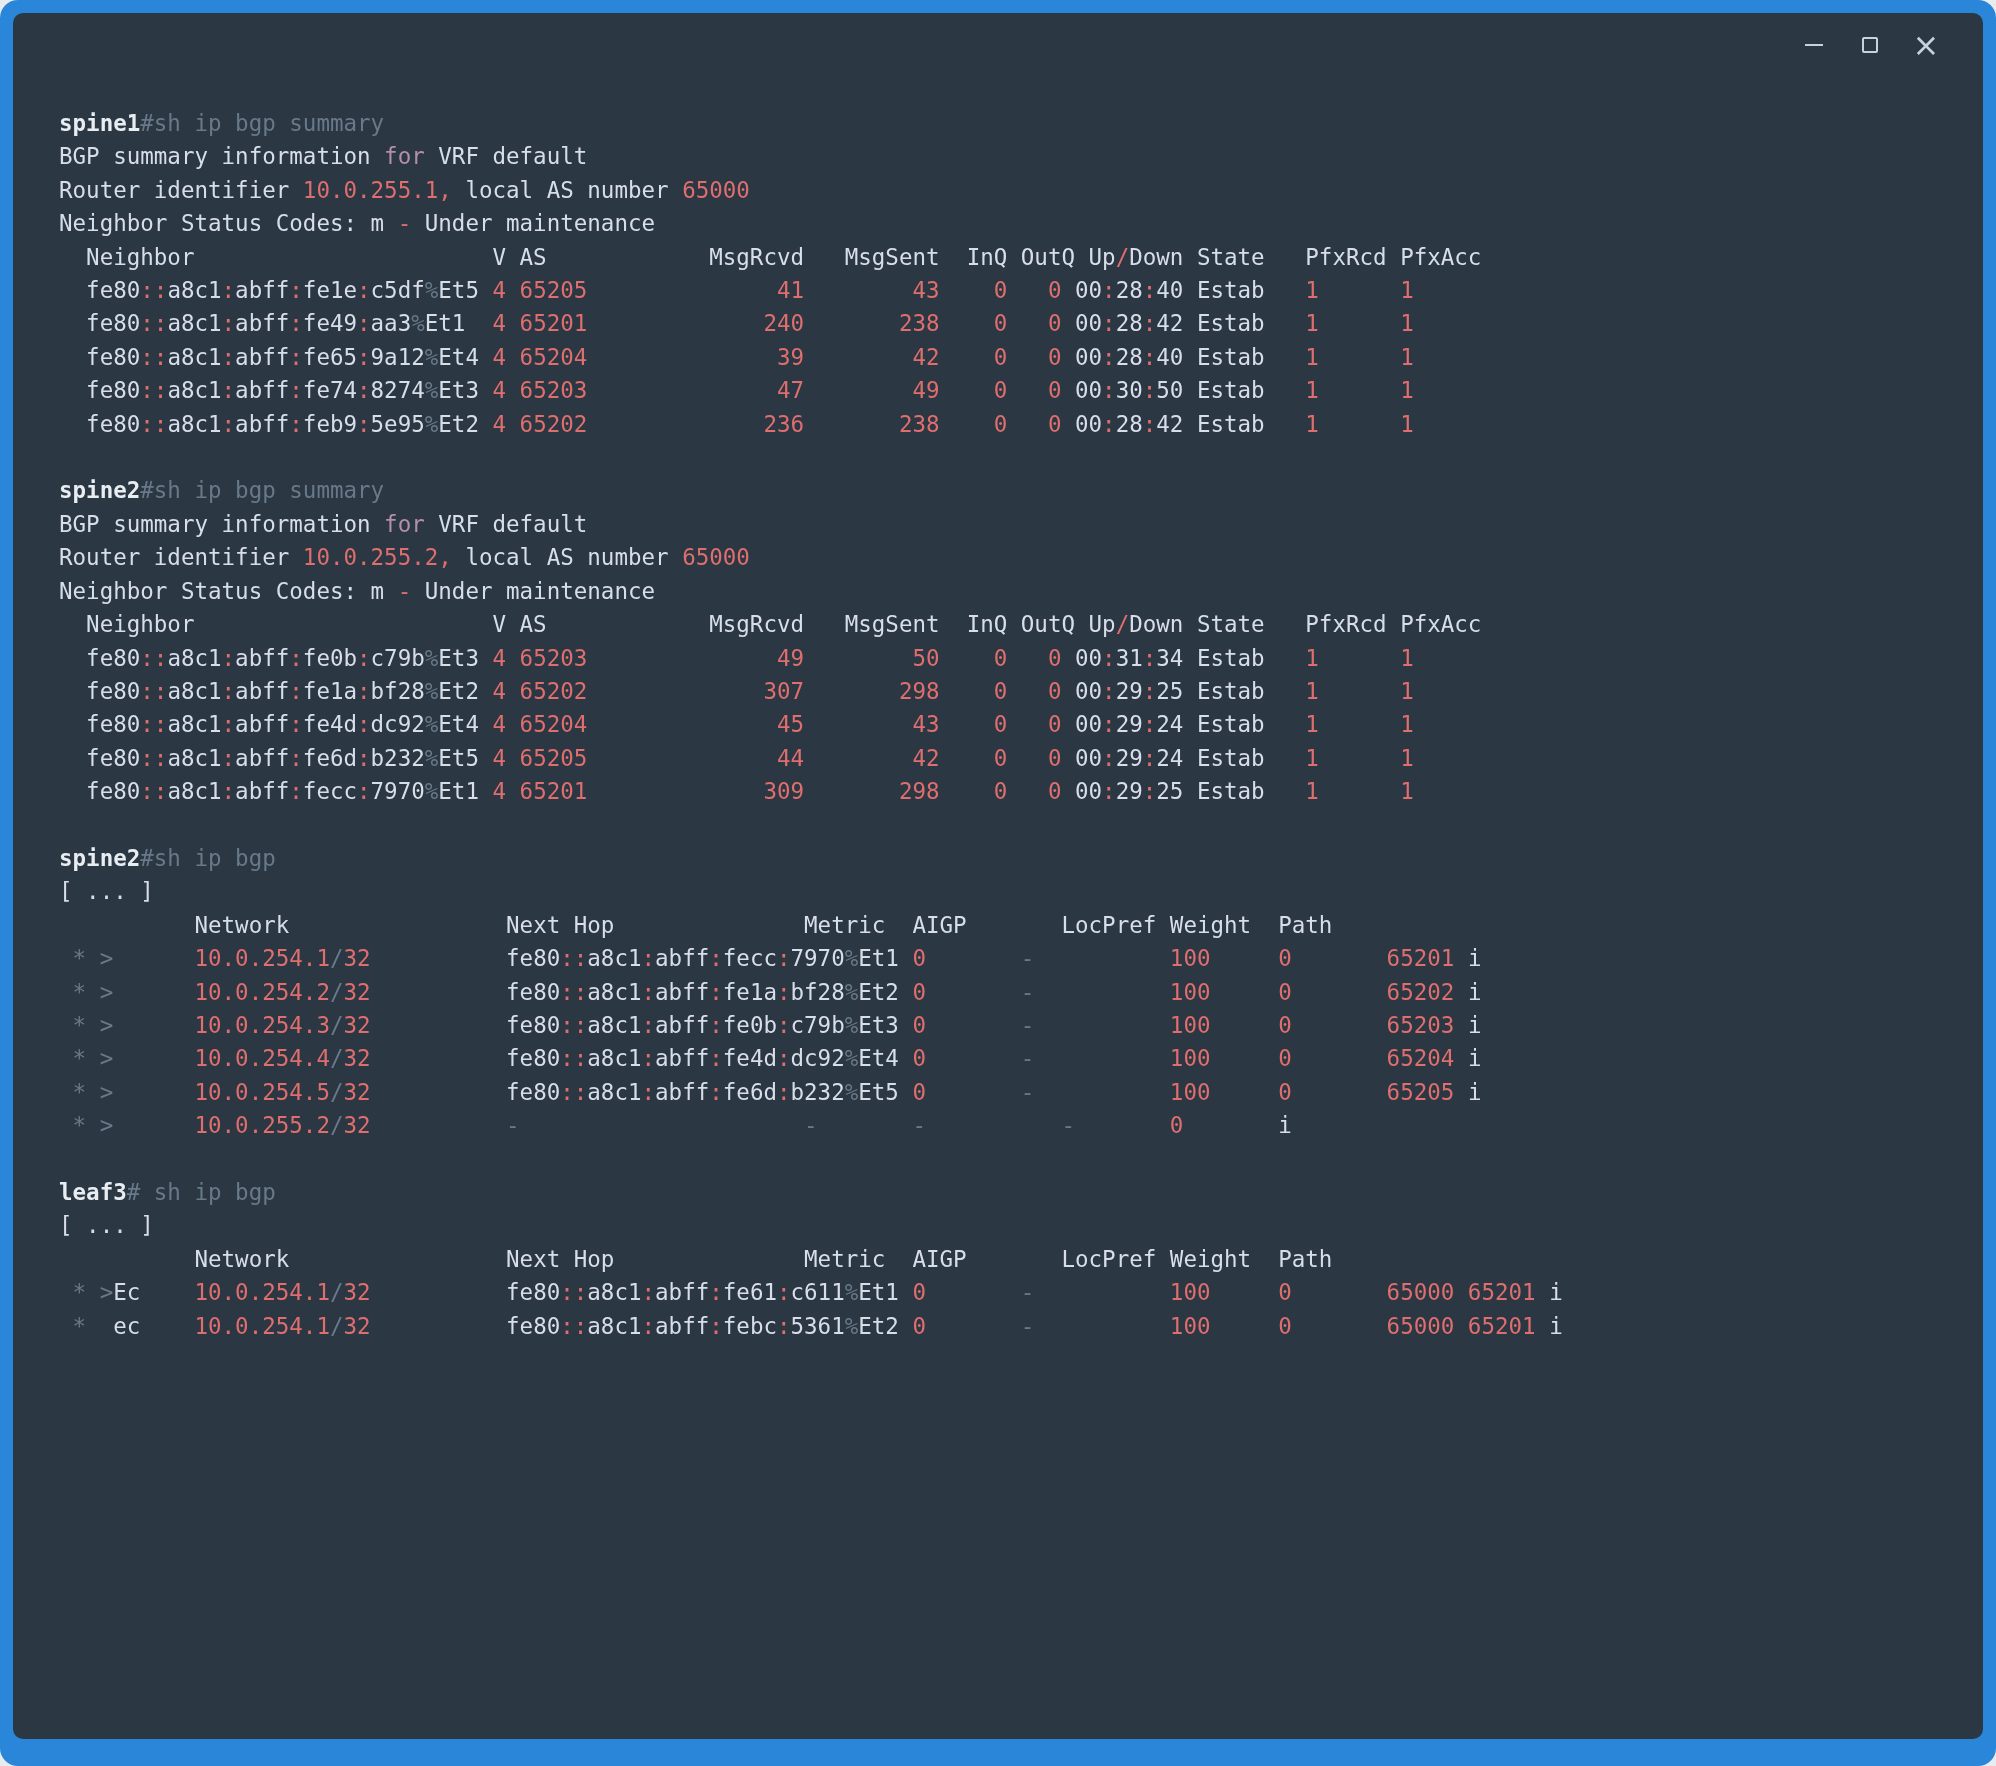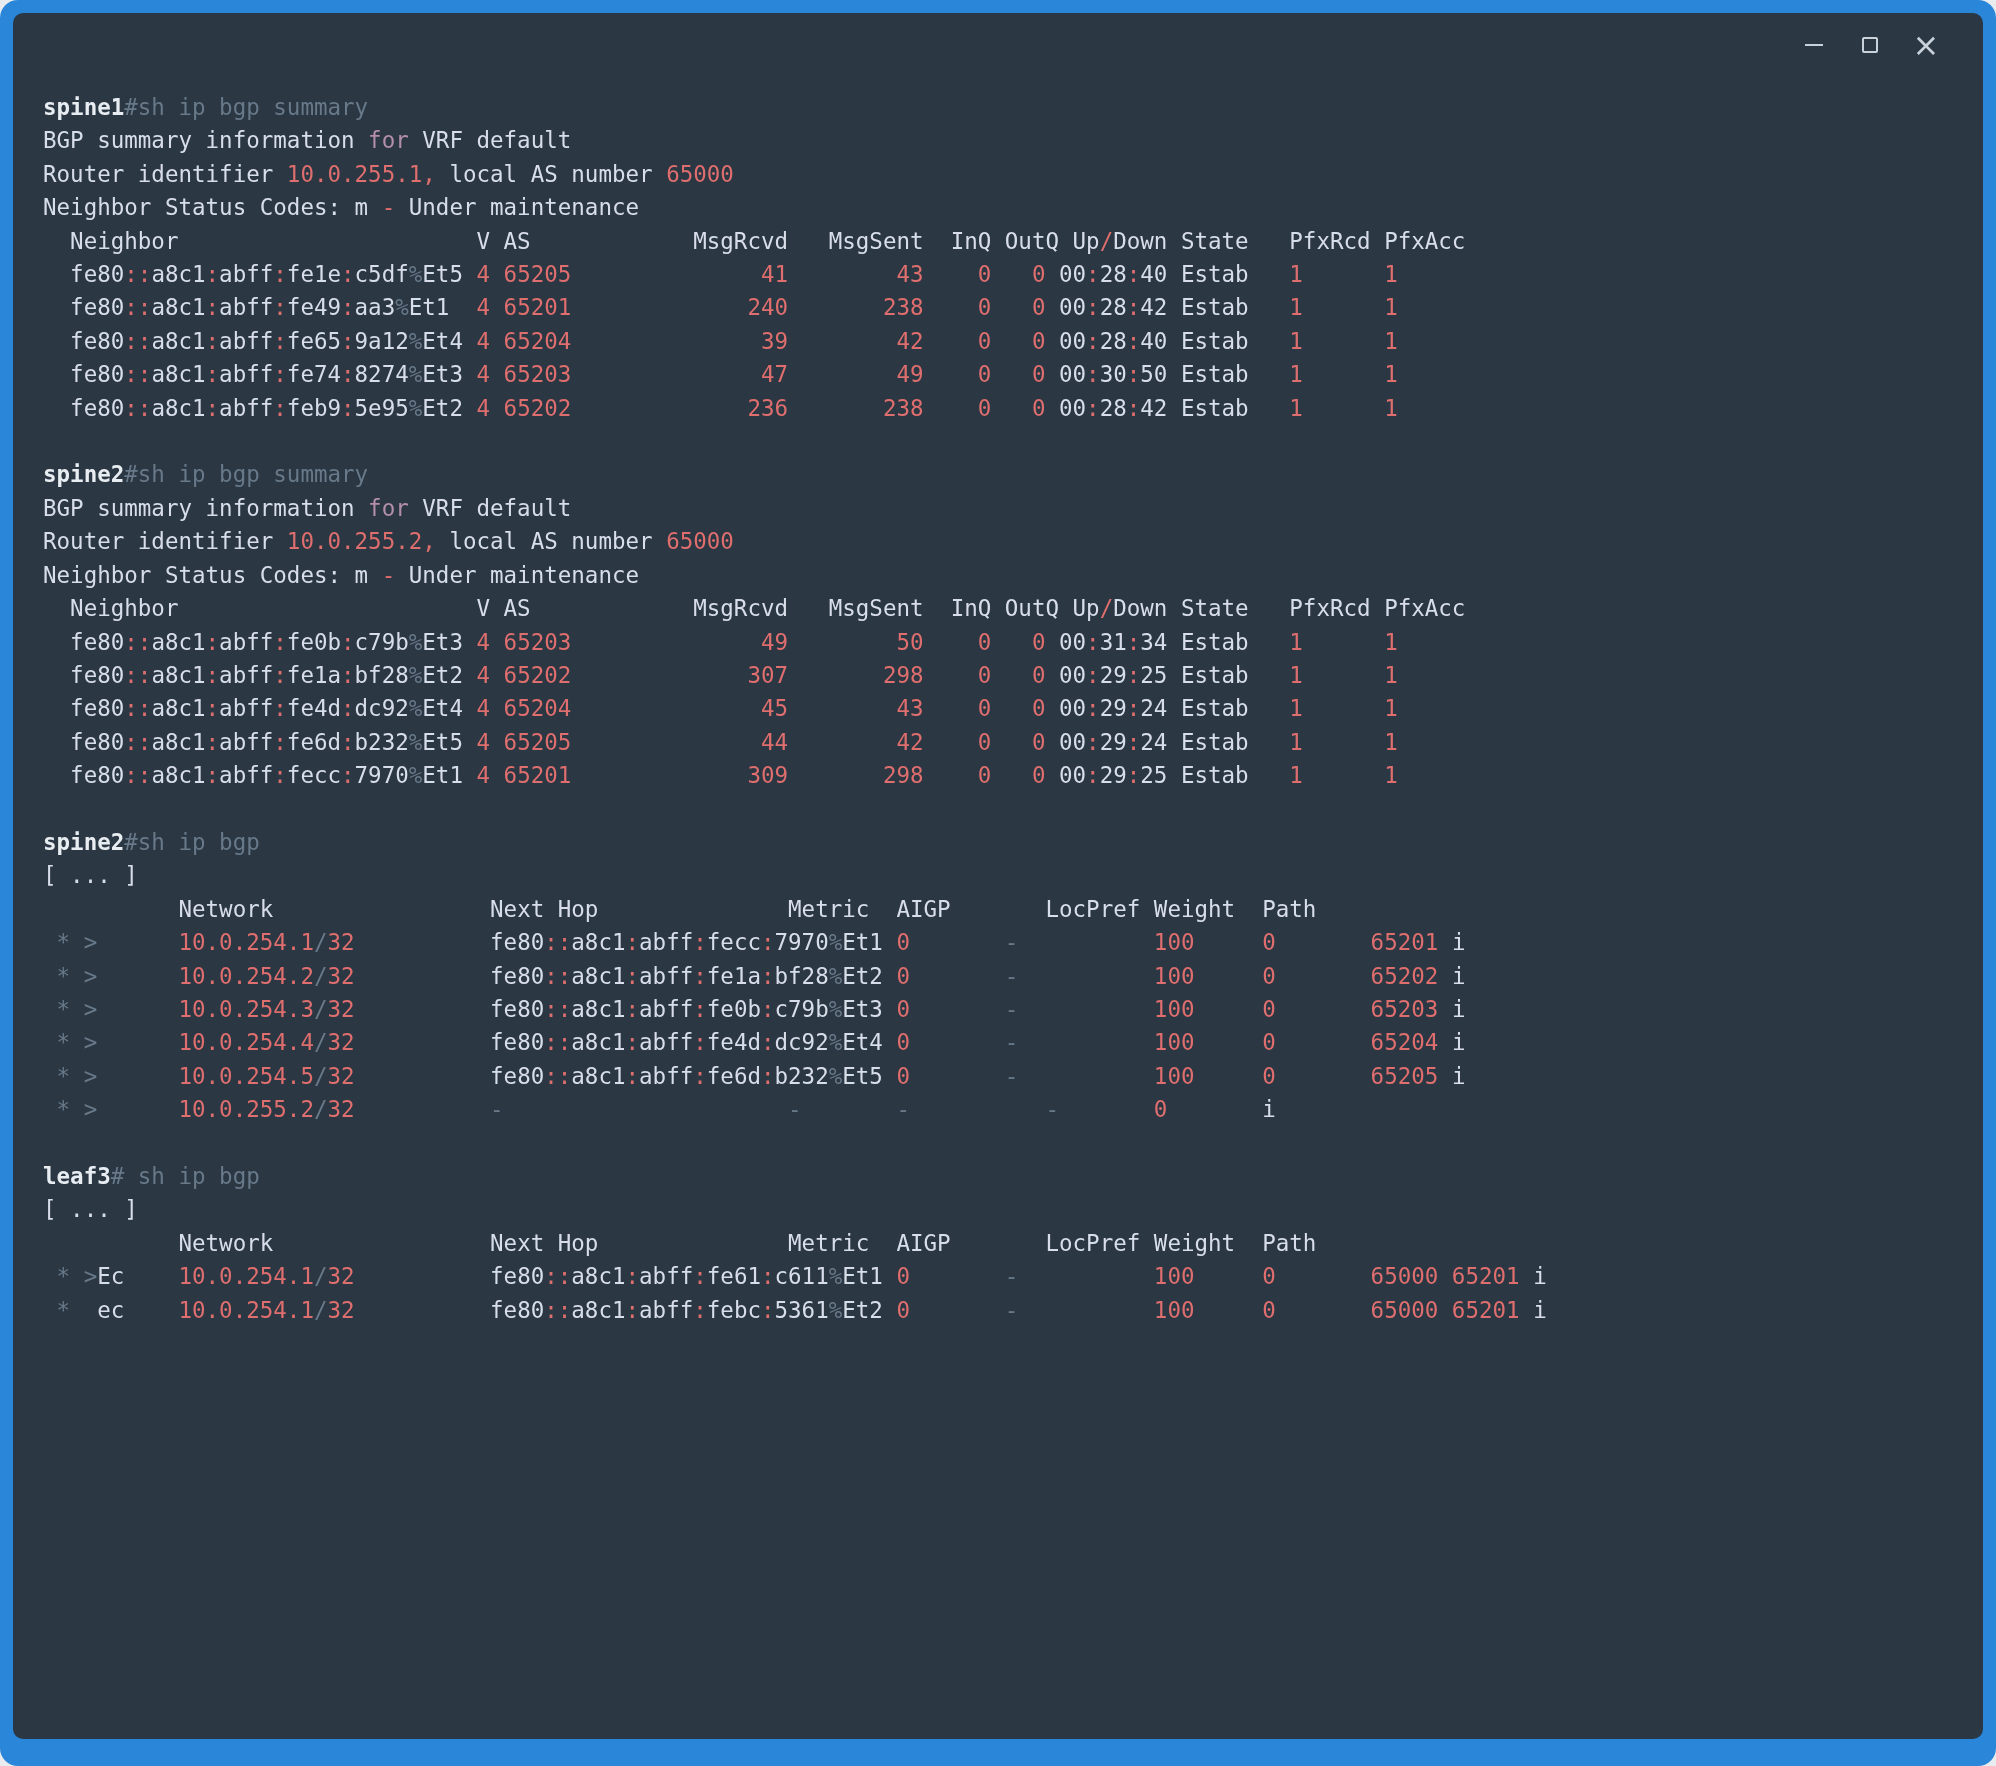--- a/index.html
+++ b/index.html
@@ -11,21 +11,21 @@
           display:flex;flex-direction:column;overflow:hidden;box-sizing:border-box;}
   .titlebar{height:64px;flex:0 0 auto;display:flex;justify-content:flex-end;align-items:center;
             gap:26px;padding-right:42px;}
   .ctrl{background:none;border:none;padding:4px;margin:0;display:flex;align-items:center;
         justify-content:center;width:30px;height:30px;cursor:default;}
   .min-glyph{display:block;width:18px;height:2px;background:var(--control,#c9d2da);}
   .max-glyph{display:block;width:16px;height:16px;border:2px solid var(--control,#c9d2da);
              box-sizing:border-box;border-radius:2px;}
   .close-glyph{color:var(--control,#c9d2da);font-size:32px;line-height:1;
                font-family:"DejaVu Sans",sans-serif;}
-  .terminal{flex:1 1 auto;margin:0;padding:14px 10px 20px 30px;
+  .terminal{flex:1 1 auto;margin:16px;padding:14px 10px 20px 30px;
             font-family:"DejaVu Sans Mono",monospace;font-size:22.5px;line-height:33.4px;
             color:var(--foreground,#d8dee9);}
   .line{white-space:pre;}
   .c-w{color:var(--foreground,#d8dee9);}
   .c-h{color:#e8edf2;font-weight:bold;}
   .c-d{color:var(--dim,#68798a);}
   .c-r{color:var(--red,#df6e6e);}
   .c-p{color:var(--purple,#b48ead);}
 </style>
 </head>

